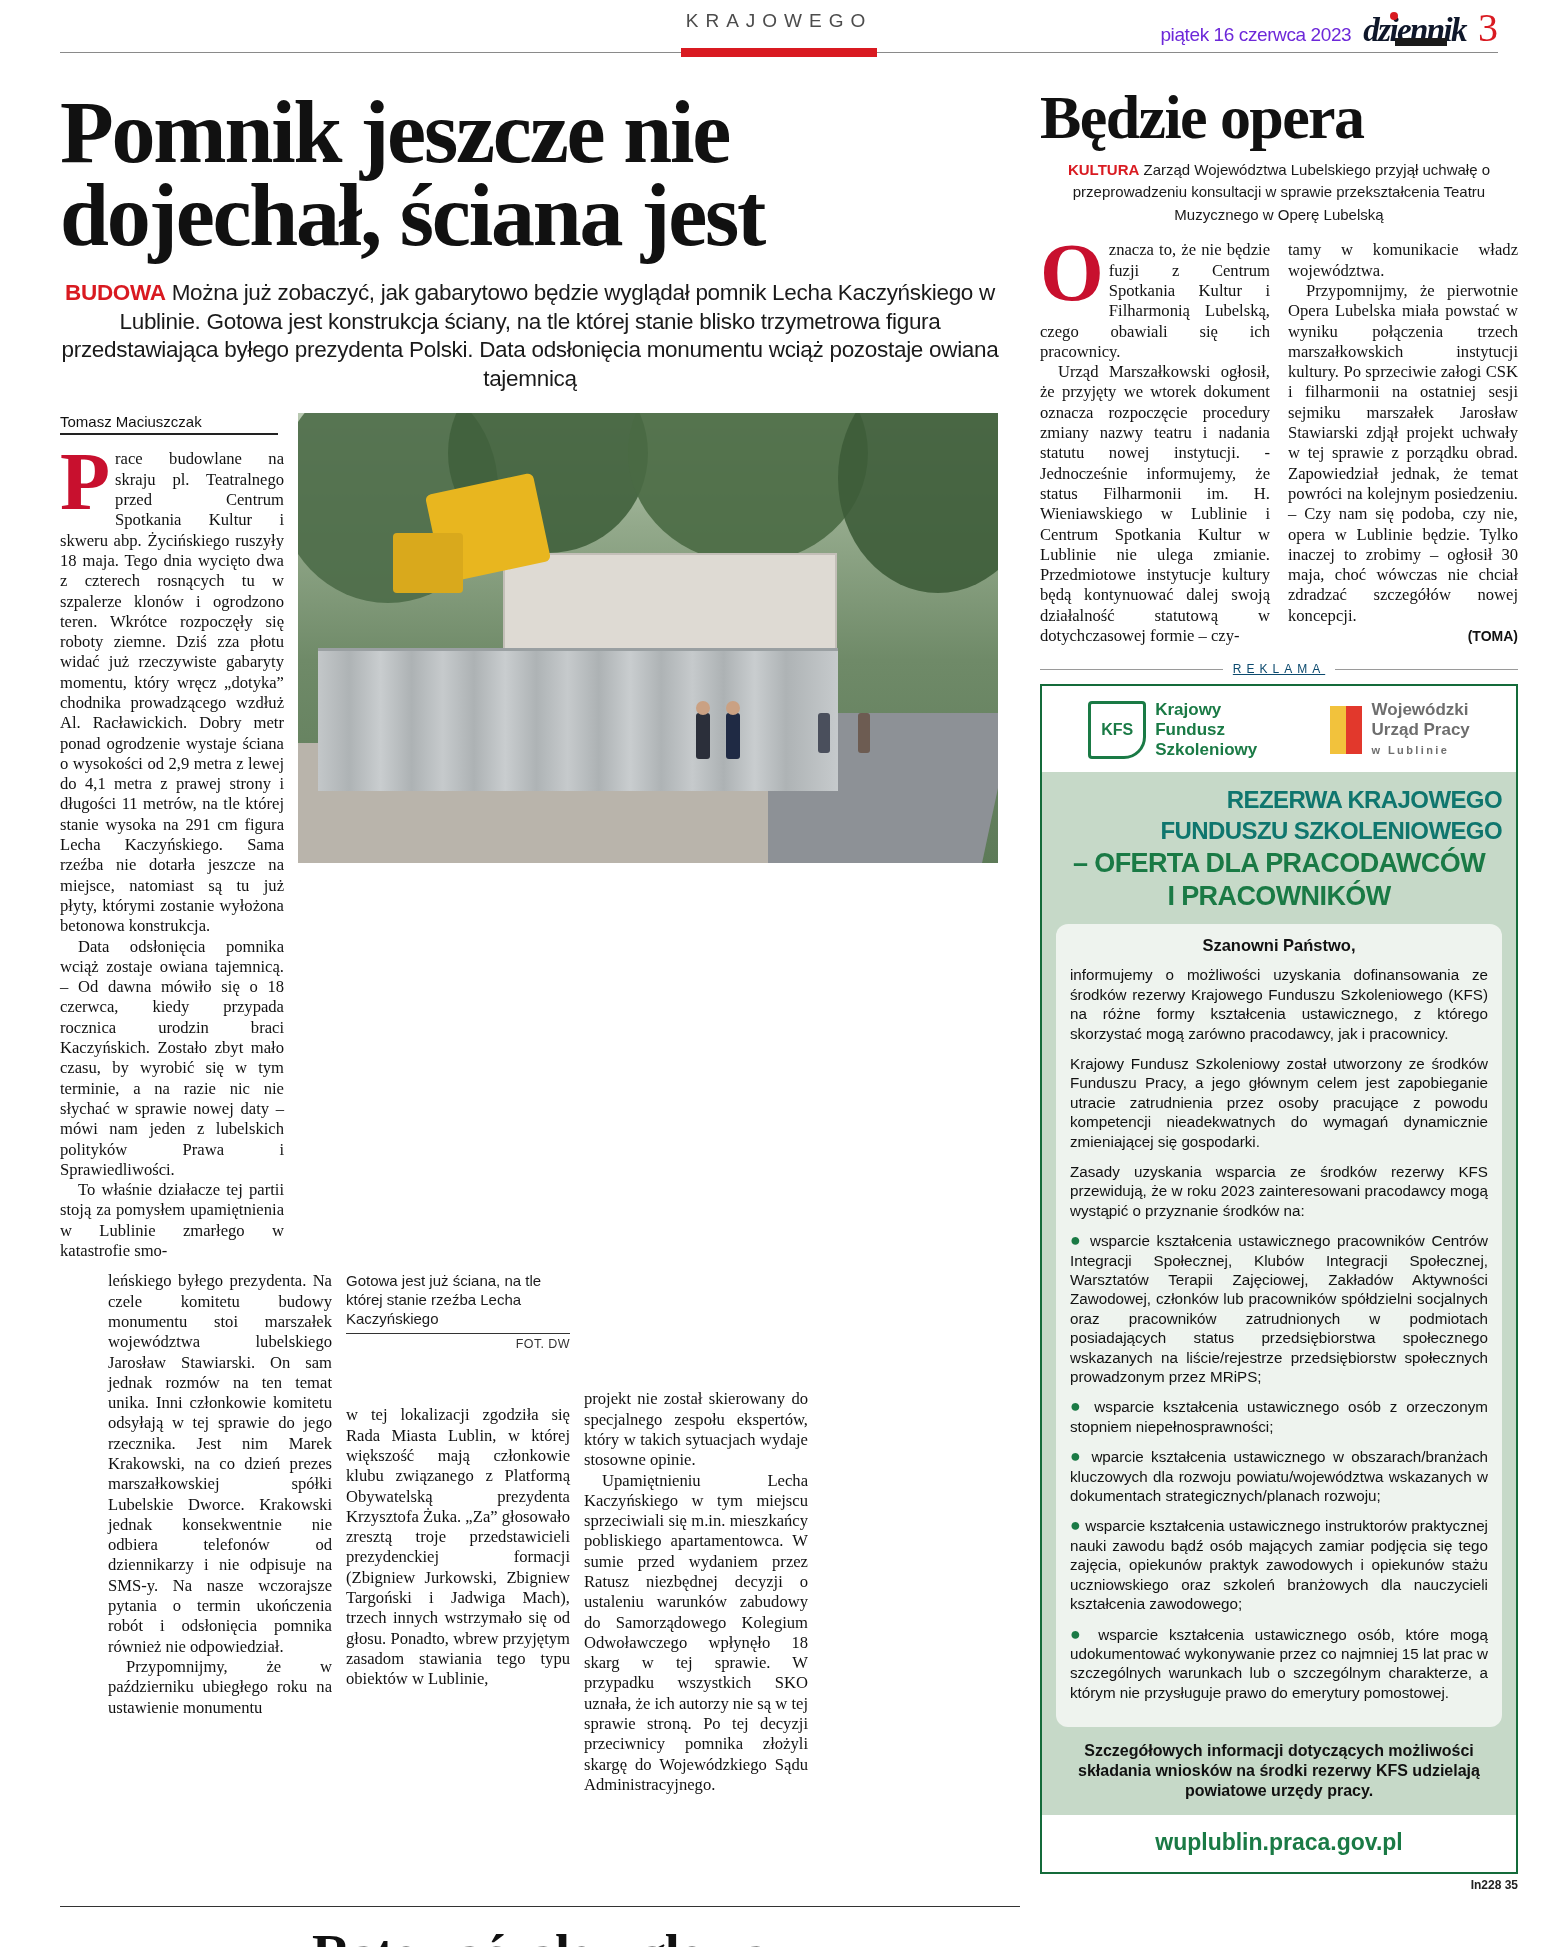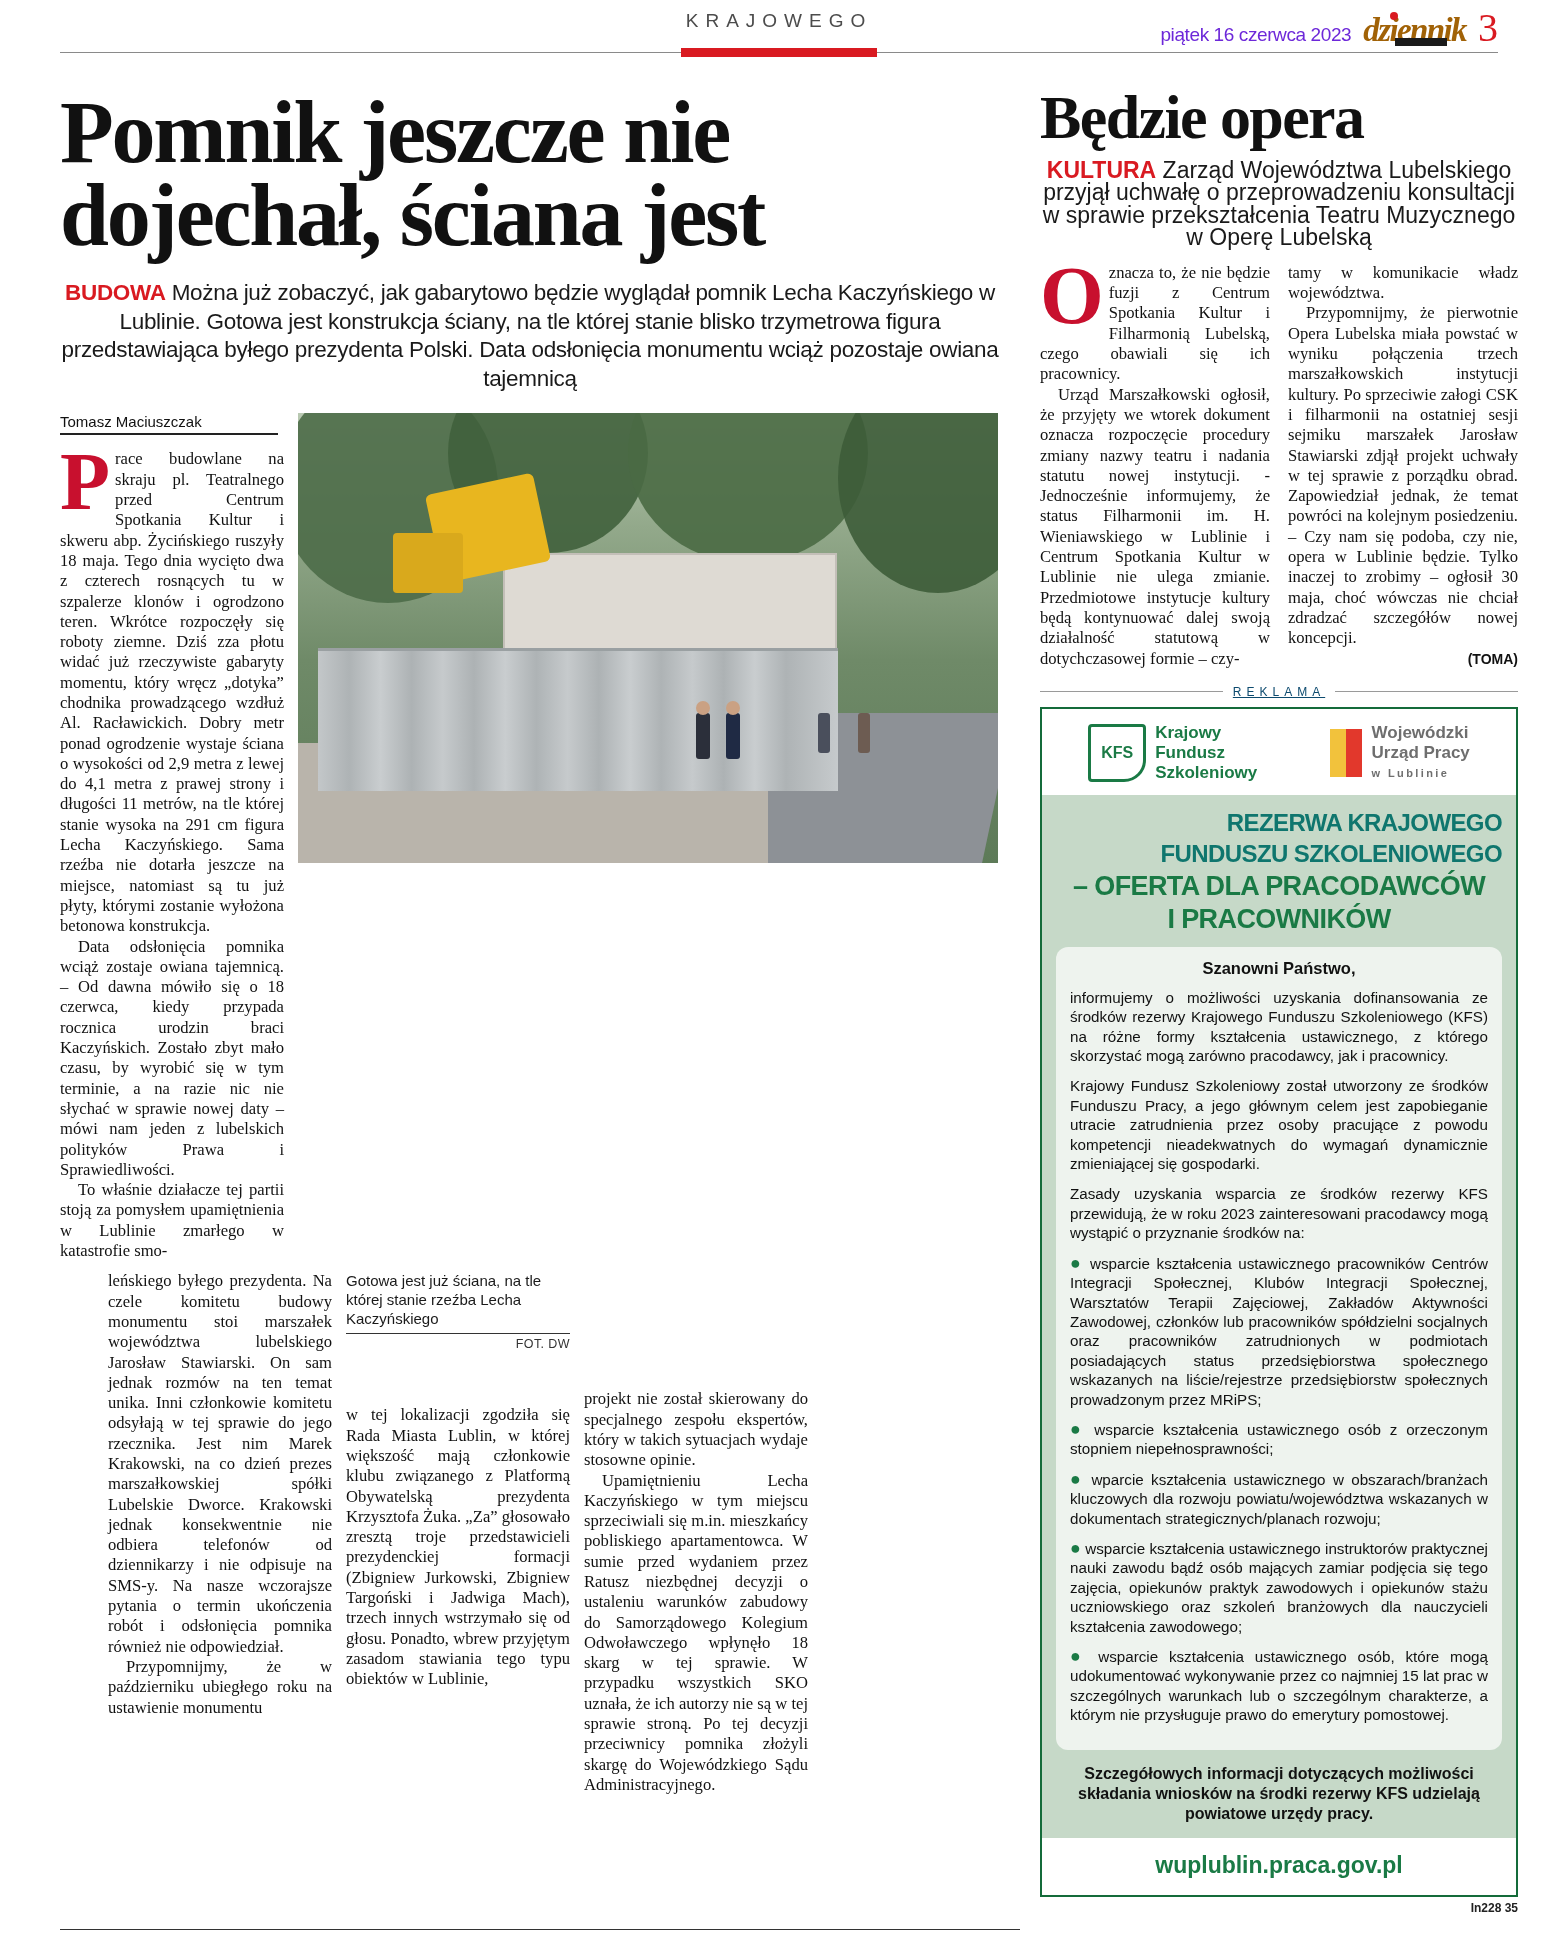--- a/index.html
+++ b/index.html
@@ -8,21 +8,21 @@
 
   
   .masthead{position:relative;height:62px;}
   .mast-rule{position:absolute;left:0;right:0;top:52px;height:1px;background:#8a8a8a;}
   .section-tag{position:absolute;left:50%;transform:translateX(-50%);top:10px;
       font-family:"Liberation Sans",sans-serif;font-size:19px;letter-spacing:7px;color:#4c4c4c;
       background:#fff;padding:0 16px;z-index:2;}
   .section-underline{position:absolute;left:50%;transform:translateX(-50%);top:48px;width:196px;height:9px;background:#d91a21;z-index:3;}
   .mast-right{position:absolute;right:0;top:8px;display:flex;align-items:baseline;gap:12px;background:#fff;padding-left:14px;z-index:2;}
   .mast-date{font-family:"Liberation Sans",sans-serif;font-size:19px;color:#6d28d9;letter-spacing:-0.4px;}
-  .logo{font-family:"Liberation Serif",serif;font-weight:bold;font-style:italic;font-size:33px;color:#a16207;letter-spacing:-1.6px;position:relative;line-height:1;}
+  .logo{font-family:"Liberation Serif",serif;font-weight:bold;font-style:italic;font-size:33px;color:#0f172a;letter-spacing:-1.6px;position:relative;line-height:1;}
   .logo .dot{position:absolute;width:8px;height:8px;border-radius:50%;background:#d91a21;left:27px;top:-2px;}
   .logo .bar{position:absolute;left:32px;bottom:1px;width:52px;height:8px;background:#1a1a1a;}
   .pagenum{font-family:"Liberation Serif",serif;font-size:40px;color:#d91a21;line-height:1;}
 
   
   .cols{display:flex;}
   .col{box-sizing:border-box;}
   .body-txt{font-family:"Liberation Serif",serif;font-size:16.6px;line-height:20.3px;text-align:justify;hyphens:auto;}
   .body-txt p{margin:0;text-indent:18px;}
   .body-txt p.first{text-indent:0;}
@@ -55,21 +55,21 @@
   .ph-crane2{position:absolute;left:95px;top:120px;width:70px;height:60px;background:#d9a91c;border-radius:4px;}
   .ph-person{position:absolute;border-radius:3px;}
 
   .cap-col{width:238px;}
   .caption{font-family:"Liberation Sans",sans-serif;font-size:15px;line-height:19px;color:#1a1a1a;}
   .cap-rule{border-bottom:1.5px solid #333;margin-top:5px;}
   .cap-credit{font-family:"Liberation Sans",sans-serif;font-size:12.5px;text-align:right;color:#333;margin-top:3px;letter-spacing:.4px;}
 
   
   .opera-head{font-family:"Liberation Serif",serif;font-weight:bold;font-size:62px;line-height:0.95;letter-spacing:-1.6px;margin:10px 0 0 0;}
-  .opera-lead{font-family:"Liberation Sans",sans-serif;font-size:23px;line-height:22.5px;text-align:center;margin-top:12px;color:#1a1a1a;}
+  .opera-lead{font-family:"Liberation Sans",sans-serif;font-size:15px;line-height:22.5px;text-align:center;margin-top:12px;color:#1a1a1a;}
   .opera-lead .kicker{color:#d91a21;font-weight:bold;}
   .opera-cols{display:flex;gap:18px;margin-top:14px;}
   .opera-cols .col{width:230px;}
   .sig{font-family:"Liberation Sans",sans-serif;font-weight:bold;font-size:14px;text-align:right;display:block;}
 
   
   .reklama{display:flex;align-items:center;gap:10px;margin-top:16px;}
   .reklama .ln{flex:1;height:1px;background:#9a9a9a;}
   .reklama .lbl{font-family:"Liberation Sans",sans-serif;font-size:12px;letter-spacing:5px;color:#0c4a6e;text-decoration:underline;}
 

